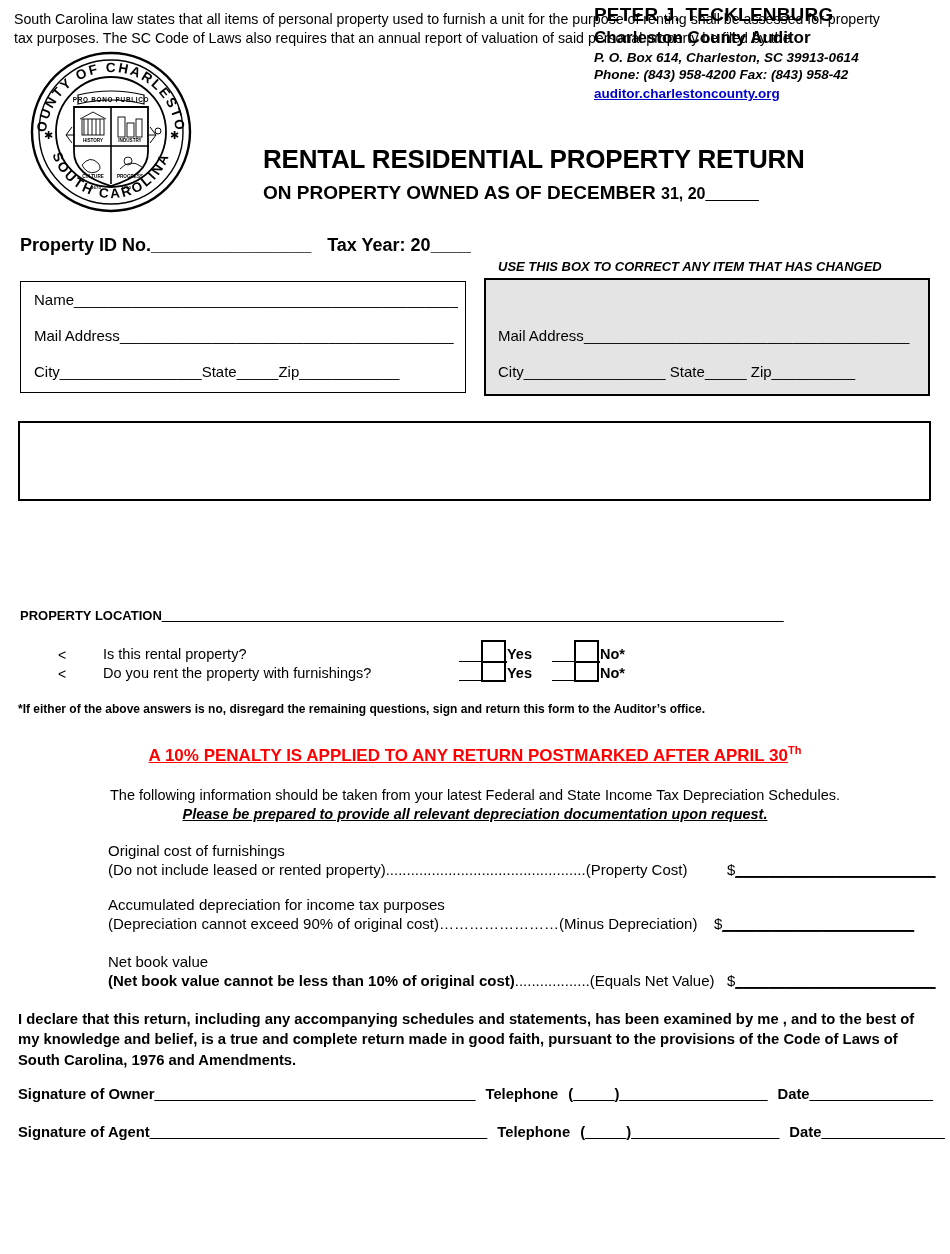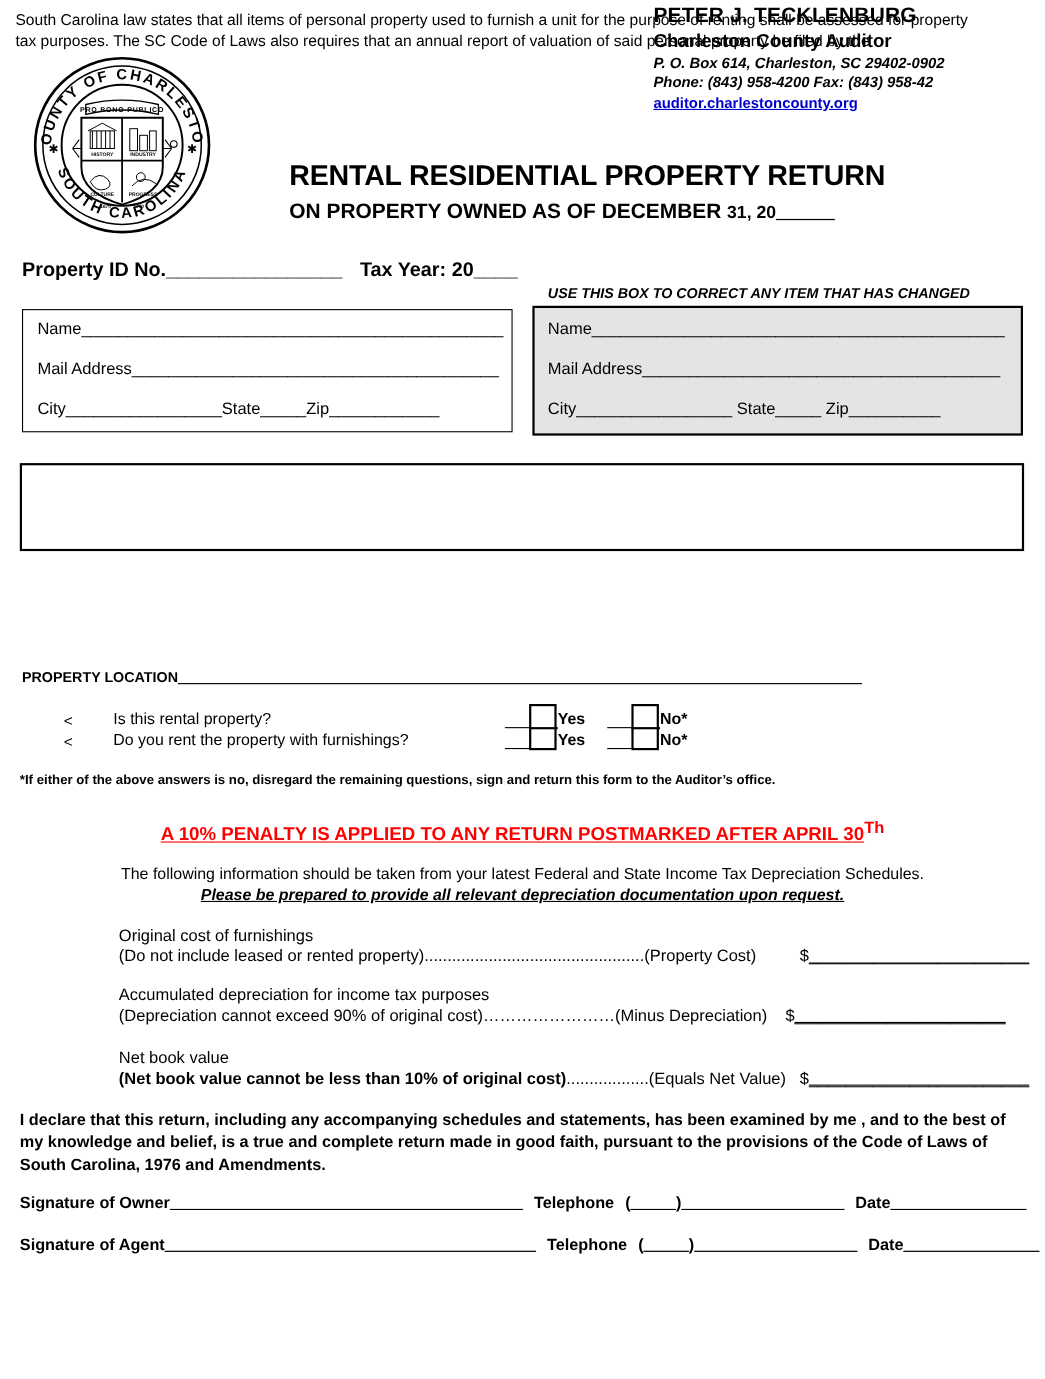--- a/index.html
+++ b/index.html
@@ -216,21 +216,21 @@
     width: 950px;
     text-align: center;
     font-size: 17px;
     font-weight: bold;
     color: #ff0000;
   }
   #penalty span.pen {
     text-decoration: underline;
     text-decoration-color: #ff0000;
   }
-  #penalty sup { font-size: 15px; }
+  #penalty sup { font-size: 11px; }
 
   #depr-note {
     position: absolute;
     left: 0;
     top: 787px;
     width: 950px;
     text-align: center;
     font-size: 14.5px;
   }
   #depr-note2 {
@@ -289,21 +289,21 @@
   .sig-row .sp { display: inline-block; width: 10px; }
 </style>
 </head>
 <body>
 
 <div id="page">
 
   <div id="header-block">
     <div class="hdr-name">PETER J. TECKLENBURG</div>
     <div class="hdr-title">Charleston County Auditor</div>
-    <div class="hdr-addr">P. O. Box 614,  Charleston, SC  29402-0902</div>
+    <div class="hdr-addr">P. O. Box 614,  Charleston, SC  39913-0614</div>
     <div class="hdr-addr">Phone: (843) 958-4200   Fax: (843) 958-42</div>
     <a class="hdr-link" href="#">auditor.charlestoncounty.org</a>
   </div>
 
   <div id="seal">
     <svg viewBox="0 0 178 170" width="178" height="170" aria-hidden="true">
       <defs>
         <path id="arcTop" d="M 24,90 A 65,65 0 0 1 154,90" fill="none"></path>
         <path id="arcBot" d="M 28,90 A 61,61 0 0 0 150,90" fill="none"></path>
       </defs>
@@ -375,23 +375,20 @@
   </div>
   <div class="addr-line" style="left:34px; top:327px;">
     <span>Mail Address</span><span>________________________________________</span>
   </div>
   <div class="addr-line" style="left:34px; top:363px;">
     <span>City</span><span>_________________</span><span>State</span><span>_____</span><span>Zip</span><span>____________</span>
   </div>
 
   <div id="correct-caption">USE THIS BOX TO CORRECT ANY ITEM THAT HAS CHANGED</div>
   <div id="addr-box-right"></div>
-  <div class="addr-line" style="left:498px; top:291px;">
-    <span>Name</span><span>_____________________________________________</span>
-  </div>
   <div class="addr-line" style="left:498px; top:327px;">
     <span>Mail Address</span><span>_______________________________________</span>
   </div>
   <div class="addr-line" style="left:498px; top:363px;">
     <span>City</span><span>_________________</span>
     <span>State</span><span>_____</span>
     <span>Zip</span><span>__________</span>
   </div>
 
   <div id="statement-box"></div>

